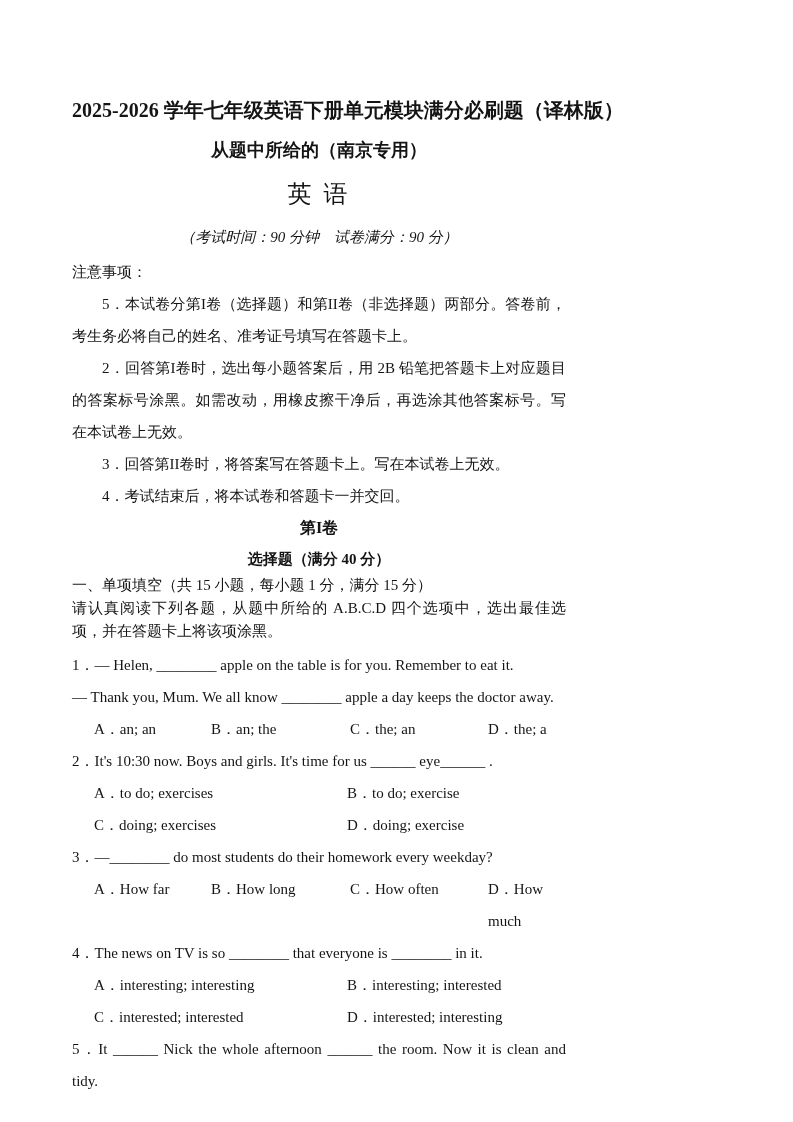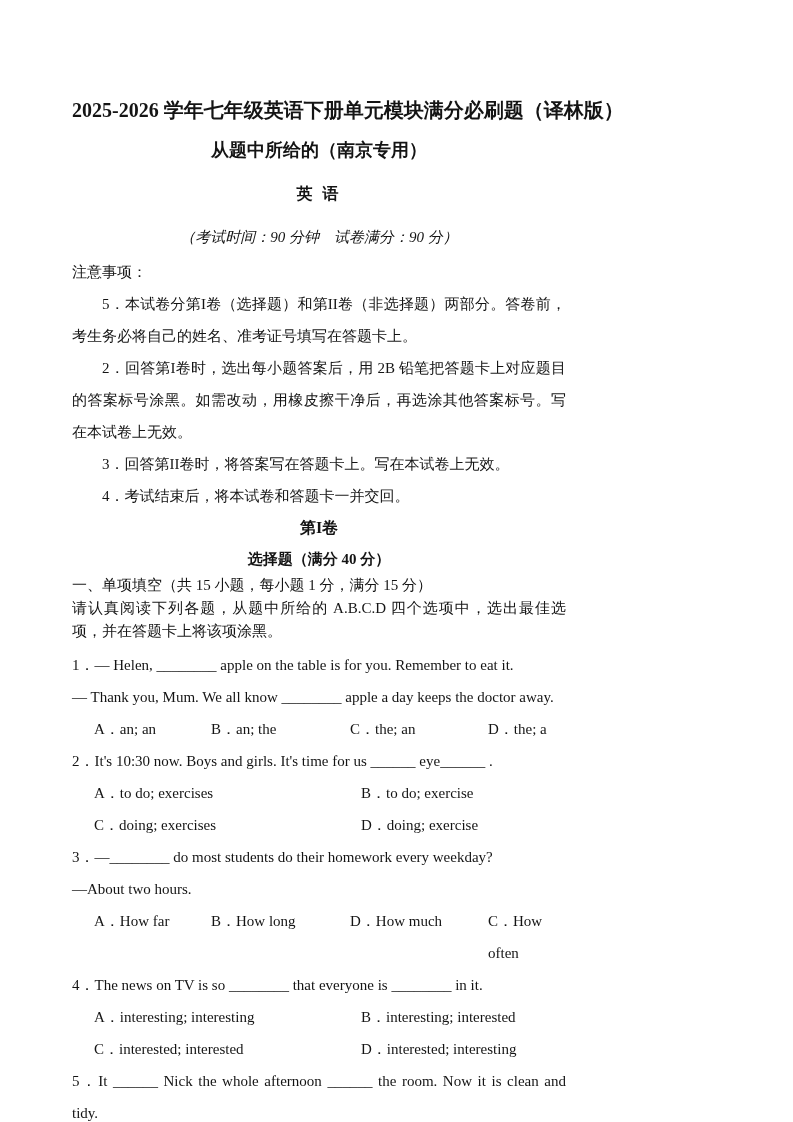--- a/index.html
+++ b/index.html
@@ -26,22 +26,22 @@
     font-size: 20px;
     line-height: 40px;
     white-space: nowrap;
   }
   .t2 {
     font-weight: bold;
     font-size: 18px;
     line-height: 40px;
   }
   .subject {
-    font-weight: bold;
-    font-size: 16px;
+    font-weight: normal;
+    font-size: 24px;
     line-height: 48px;
     letter-spacing: 3px;
   }
   .exam-info {
     font-size: 15px;
     line-height: 38px;
     font-style: italic;
   }
   .notice p {
     margin: 0;
@@ -76,21 +76,21 @@
     line-height: 32px;
     text-align: justify;
   }
   .opts-row {
     display: grid;
     margin-left: 22px;
     font-size: 15px;
     line-height: 32px;
   }
   .opts-row.cols4 { grid-template-columns: 117px 139px 138px auto; }
-  .opts-row.cols2 { grid-template-columns: 253px auto; gap: 14px; }
+  .opts-row.cols2 { grid-template-columns: 253px auto; }
 </style>
 </head>
 <body>
 
 <div class="page">
 
   <div class="title-block">
     <div class="t1">2025-2026 学年七年级英语下册单元模块满分必刷题（译林版）</div>
     <div class="t2">从题中所给的（南京专用）</div>
     <div class="subject">英 语</div>
@@ -130,26 +130,25 @@
           <span>A．to do; exercises</span>
           <span>B．to do; exercise</span>
         </div>
         <div class="opts-row cols2">
           <span>C．doing; exercises</span>
           <span>D．doing; exercise</span>
         </div>
       </div>
       <div class="question">
         <p class="stem">3．—________ do most students do their homework every weekday?</p>
-        <p class="stem">—About two hours.</p>
         <div class="opts-row cols4">
           <span>A．How far</span>
           <span>B．How long</span>
+          <span>C．How often</span>
           <span>D．How much</span>
-          <span>C．How often</span>
         </div>
       </div>
       <div class="question">
         <p class="stem">4．The news on TV is so ________ that everyone is ________ in it.</p>
         <div class="opts-row cols2">
           <span>A．interesting; interesting</span>
           <span>B．interesting; interested</span>
         </div>
         <div class="opts-row cols2">
           <span>C．interested; interested</span>

